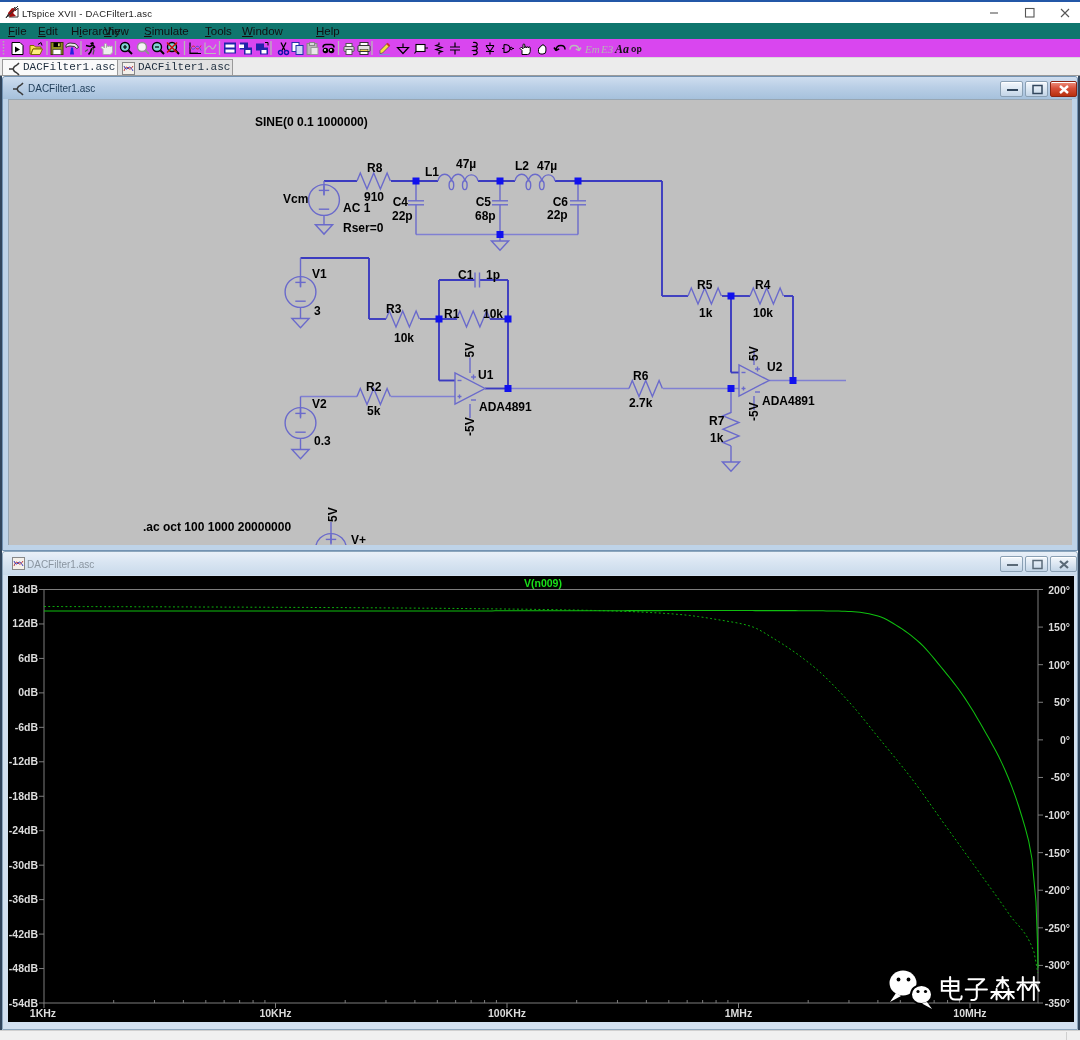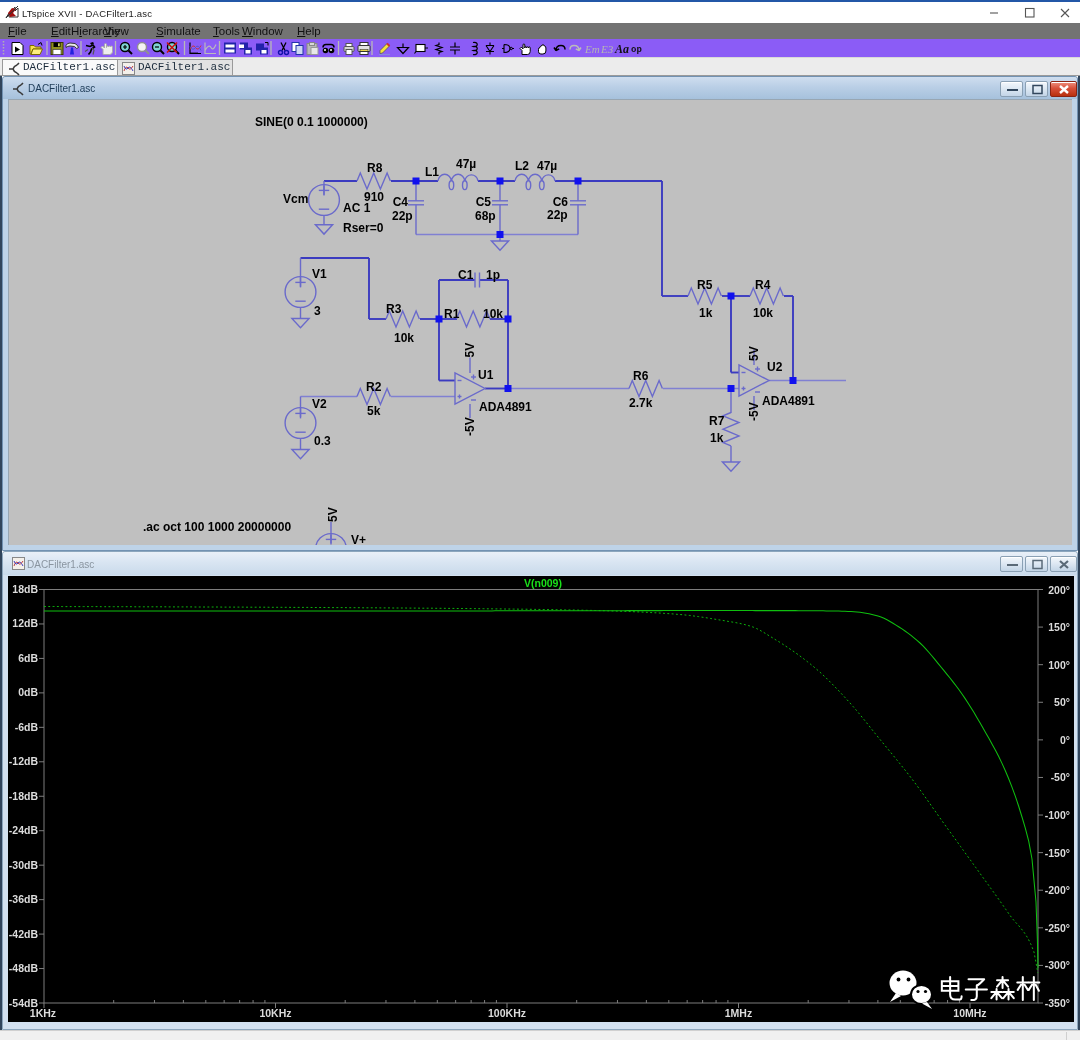--- a/index.html
+++ b/index.html
@@ -1,22 +1,22 @@
 <!DOCTYPE html>
 <html><head><meta charset="utf-8"><style>
 *{margin:0;padding:0;box-sizing:border-box}
 html,body{width:1080px;height:1040px;overflow:hidden;font-family:"Liberation Sans",sans-serif;background:#fff}
 #root{position:relative;width:1080px;height:1040px}
 .abs{position:absolute}
 #topline{left:0;top:0;width:1080px;height:2px;background:#2357a7}
 #titlebar{left:0;top:2px;width:1080px;height:21px;background:#fff;color:#1a1a1a;font-size:9.5px}
-#menubar{left:0;top:23px;width:1080px;height:16px;background:#737373;font-size:11.5px;color:#111}
+#menubar{left:0;top:23px;width:1080px;height:16px;background:#0f766e;font-size:11.5px;color:#111}
 .mi{position:absolute;top:2px}
 .mi u{text-decoration:underline}
-#toolbar{left:0;top:39px;width:1080px;height:19px;background:#8b5cf6;border-bottom:1px solid #d9d9d9}
+#toolbar{left:0;top:39px;width:1080px;height:19px;background:#d946ef;border-bottom:1px solid #d9d9d9}
 #tabbar{left:0;top:58px;width:1080px;height:18px;background:#ececec;border-bottom:1px solid #9a9a9a;font-family:"Liberation Mono",monospace;font-size:11px;color:#1c2c3c}
 .tab{position:absolute;top:1px;height:16px;border:1px solid #9a9a9a;border-bottom:none;padding:1px 4px 0 20px}
 #tab1{left:2px;width:116px;background:#fafafa}
 #tab2{left:118px;width:115px;background:#e2e2e2;border-left:none}
 
 #swin{left:2px;top:76px;width:1076px;height:475px;background:#bed3e8;border:1px solid #7292b2;border-radius:3px 3px 0 0}
 #stitle{left:3px;top:77px;width:1074px;height:22px;background:linear-gradient(#cfdeef,#bacfe6 45%,#a6c1dc);border-radius:3px 3px 0 0;color:#1e3c58;font-size:10px}
 #scanvas{left:8px;top:99px;width:1064px;height:446px;background:#c0c0c0;overflow:hidden;border-top:1px solid #98a6b2;border-left:1px solid #98a6b2}
 
 #wwin{left:2px;top:551px;width:1076px;height:479px;background:#d3e1f0;border:1px solid #8ca6bd;border-radius:3px 3px 0 0}
@@ -50,27 +50,27 @@
       </svg>
   <span class="abs" style="left:22px;top:6px;letter-spacing:0.2px">LTspice XVII - DACFilter1.asc</span>
   <svg class="abs" style="left:960px;top:0" width="120" height="21">
     <line x1="30" y1="11" x2="38" y2="11" stroke="#555" stroke-width="1.1"></line>
     <rect x="65.5" y="6.5" width="8.5" height="8.5" fill="none" stroke="#555" stroke-width="1.1"></rect>
     <path d="M101,7 l8,8 M109,7 l-8,8" stroke="#555" stroke-width="1.1"></path>
   </svg>
 </div>
 <div class="abs" id="menubar">
   <span class="mi" style="left:8px"><u>F</u>ile</span>
-  <span class="mi" style="left:51px"><u>E</u>dit</span>
+  <span class="mi" style="left:38px"><u>E</u>dit</span>
   <span class="mi" style="left:71px">H<u>i</u>erarchy</span>
   <span class="mi" style="left:104px"><u>V</u>iew</span>
-  <span class="mi" style="left:156px"><u>S</u>imulate</span>
-  <span class="mi" style="left:213px"><u>T</u>ools</span>
+  <span class="mi" style="left:144px"><u>S</u>imulate</span>
+  <span class="mi" style="left:205px"><u>T</u>ools</span>
   <span class="mi" style="left:242px"><u>W</u>indow</span>
-  <span class="mi" style="left:297px"><u>H</u>elp</span>
+  <span class="mi" style="left:316px"><u>H</u>elp</span>
 </div>
 <div class="abs" id="toolbar"><svg width="1080" height="19">
         <line x1="47" y1="2" x2="47" y2="16" stroke="#b8b8b8" stroke-width="1.3"></line>
         <line x1="81" y1="2" x2="81" y2="16" stroke="#b8b8b8" stroke-width="1.3"></line>
         <line x1="115.5" y1="2" x2="115.5" y2="16" stroke="#b8b8b8" stroke-width="1.3"></line>
         <line x1="184.5" y1="2" x2="184.5" y2="16" stroke="#b8b8b8" stroke-width="1.3"></line>
         <line x1="219.5" y1="2" x2="219.5" y2="16" stroke="#b8b8b8" stroke-width="1.3"></line>
         <line x1="271" y1="2" x2="271" y2="16" stroke="#b8b8b8" stroke-width="1.3"></line>
         <line x1="338.5" y1="2" x2="338.5" y2="16" stroke="#b8b8b8" stroke-width="1.3"></line>
         <line x1="372" y1="2" x2="372" y2="16" stroke="#b8b8b8" stroke-width="1.3"></line>

